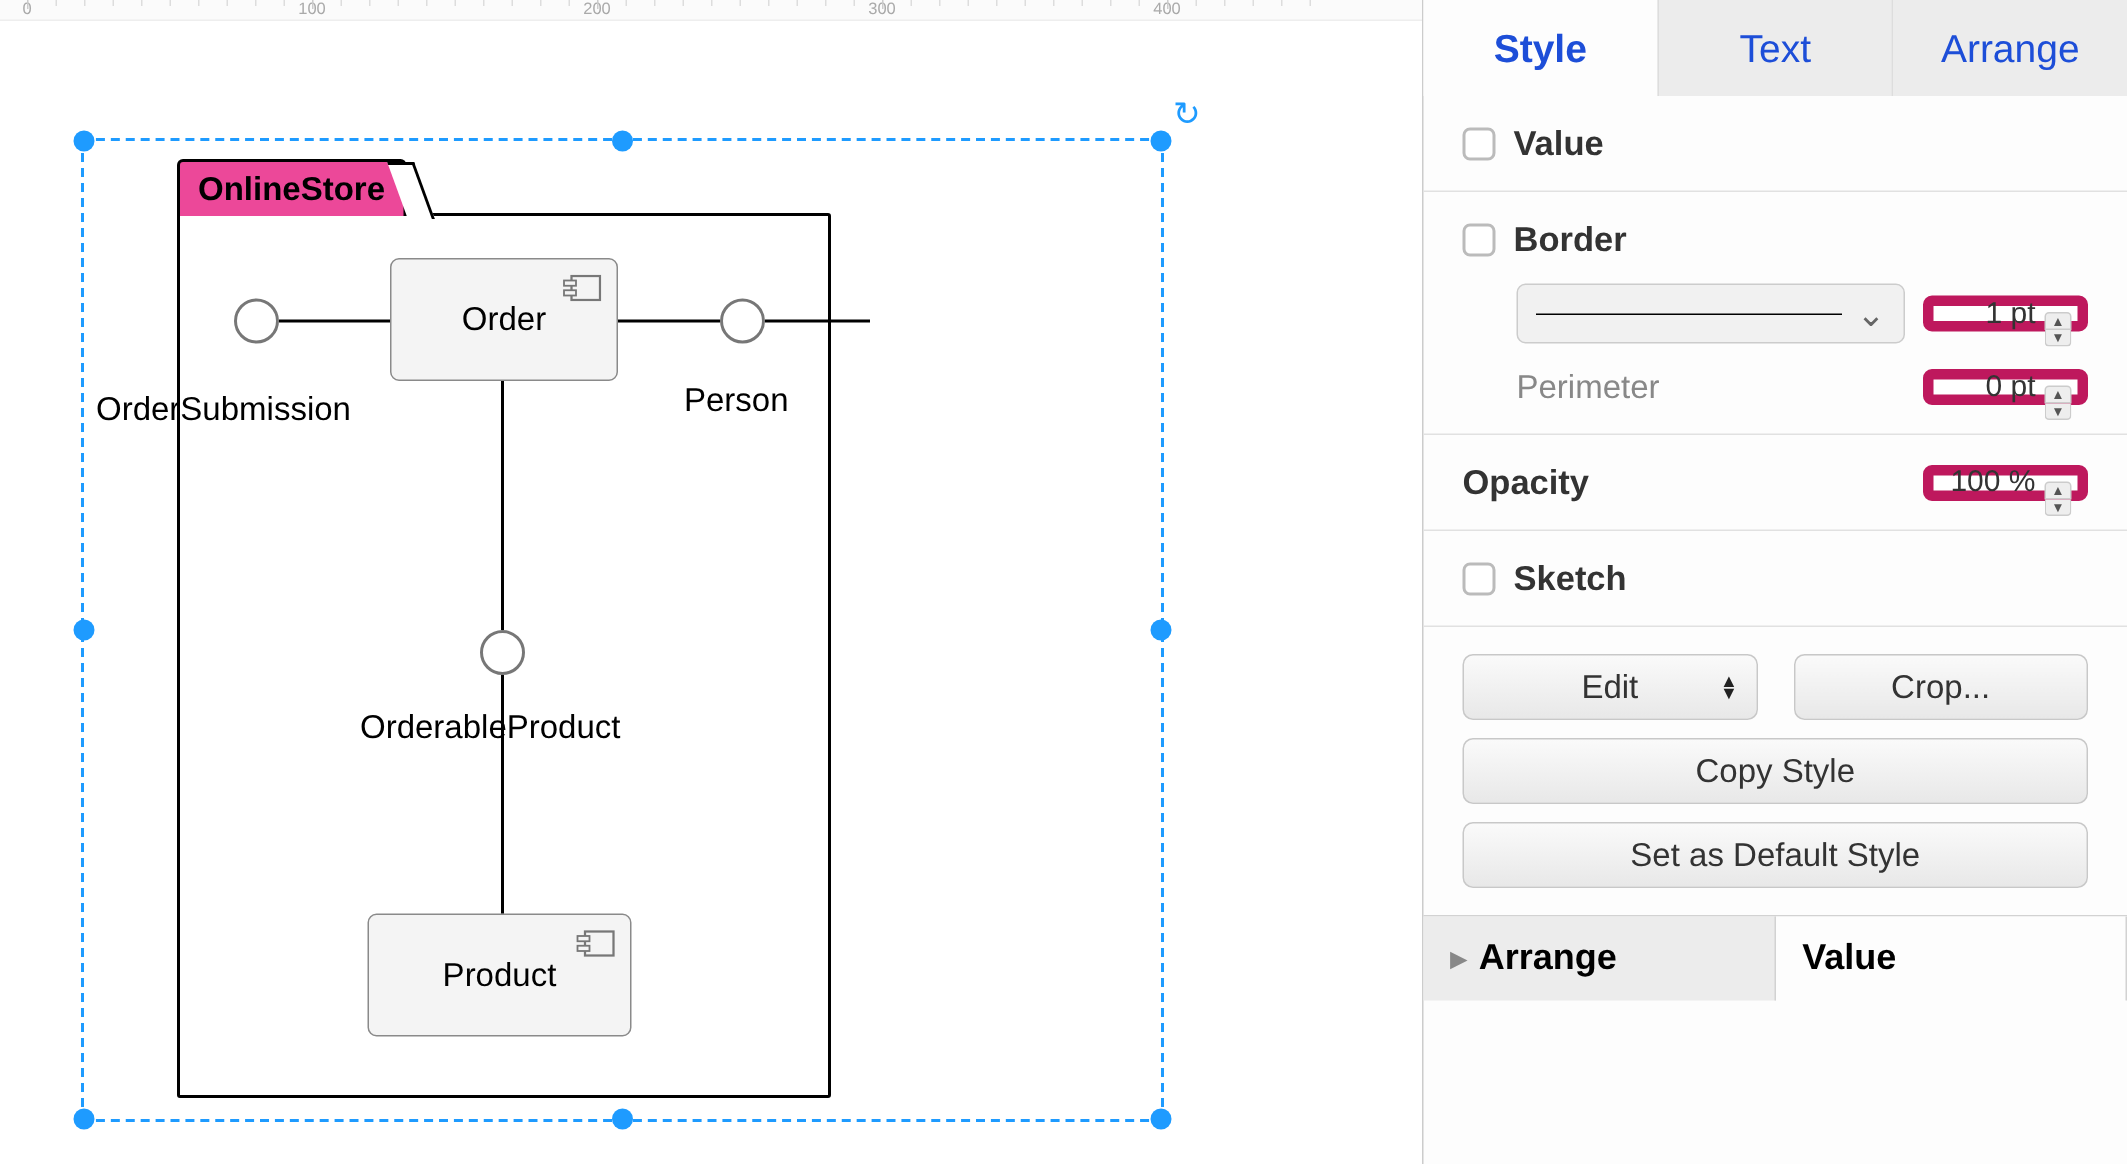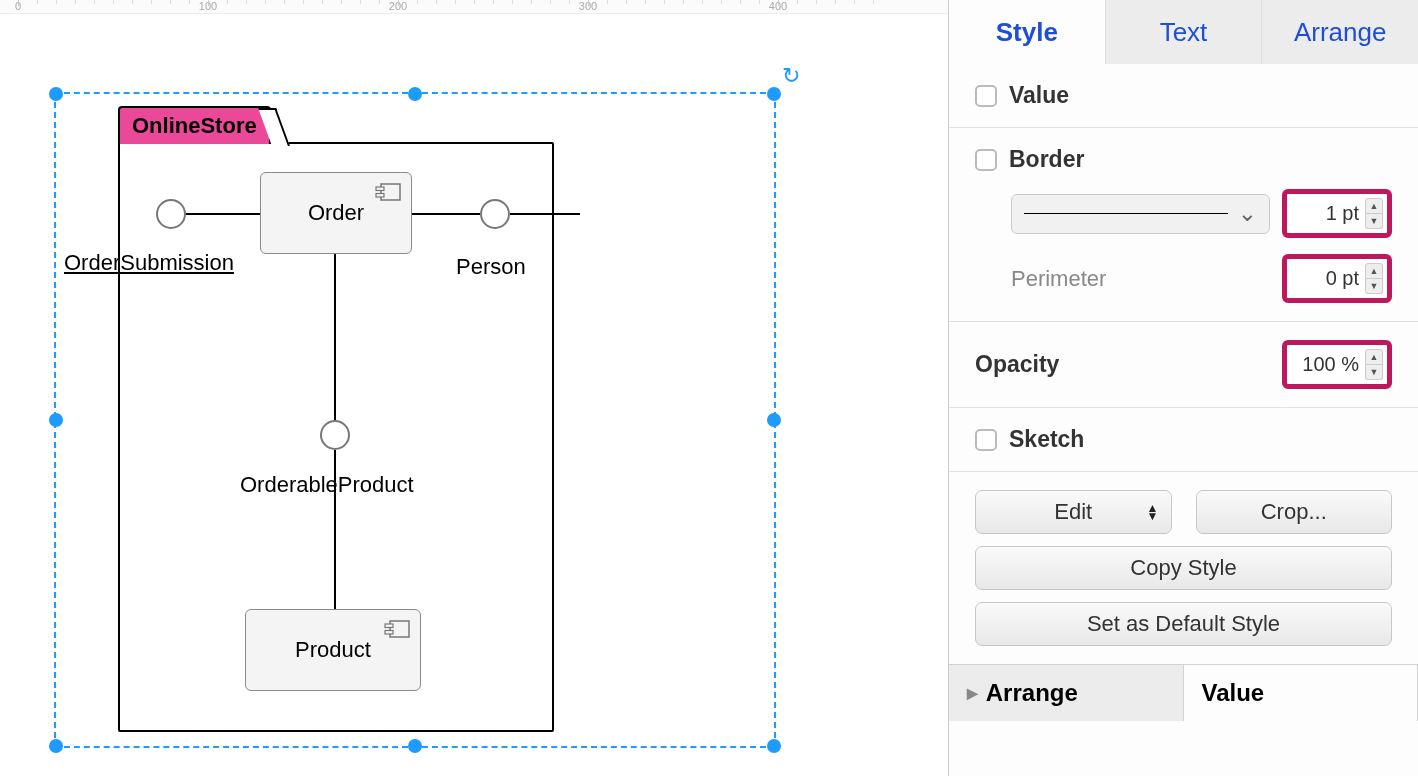--- a/index.html
+++ b/index.html
@@ -36,21 +36,21 @@
   .tab-btn + .tab-btn { border-left:1px solid #ddd; }
   .section { padding: 18px 26px; border-bottom: 1px solid #e1e1e1; font-size: 23px; color:#333; }
   .row { display:flex; align-items:center; gap:12px; }
   .row + .row { margin-top: 16px; }
   .chk { width:22px; height:22px; border:2px solid #bbb; border-radius:5px; background:#fff; flex-shrink:0; }
   .secname { font-weight:600; }
   .indent { padding-left: 36px; }
   .linestyle { flex:1; height:40px; background:#f1f1f1; border:1px solid #ccc; border-radius:6px; display:flex; align-items:center; padding:0 12px; position:relative; }
   .linestyle .linesample { flex:1; height:0; border-top:1px solid #000; }
   .linestyle .chev { margin-left:10px; color:#666; }
-  .numbox { width:110px; height:49px; border:5px solid #be185d; border-radius:6px; background:#fff; display:flex; align-items:center; justify-content:flex-end; padding:0 28px 0 8px; position:relative; font-size:20px; }
+  .numbox { width:110px; height:24px; border:7px solid #be185d; border-radius:6px; background:#fff; display:flex; align-items:center; justify-content:flex-end; padding:0 28px 0 8px; position:relative; font-size:20px; }
   .spin { position:absolute; right:4px; top:4px; bottom:4px; width:18px; display:flex; flex-direction:column; }
   .spin .s { flex:1; display:flex; align-items:center; justify-content:center; font-size:9px; color:#555; background:#eee; border:1px solid #ccc; cursor:pointer; }
   .spin .s:first-child{ border-radius:3px 3px 0 0;} .spin .s:last-child{ border-radius:0 0 3px 3px; border-top:none;}
   .mutedlbl { color:#888; font-size:22px; }
   .btnrow { display:flex; gap:24px; }
   .bigbtn { flex:1; height:44px; background: linear-gradient(#fafafa,#e8e8e8); border:1px solid #c8c8c8; border-radius:7px; font-size:22px; display:flex; align-items:center; justify-content:center; cursor:pointer; position:relative; }
   .bigbtn.sel .dd { position:absolute; right:12px; font-size:12px; line-height:8px; color:#222; }
   .proptable { display:flex; border-top:1px solid #d2d2d2; }
   .proptable .cell { flex:1; padding:14px 18px; font-size:24px; font-weight:700; background:#ececec; border-right:1px solid #d2d2d2; display:flex; align-items:center; gap:8px;}
   .proptable .cell:last-child { background:#fdfdfd; }
@@ -157,21 +157,21 @@
       <div class="wire" style="left:186px; top:199px; width:74px; height:2px;"></div>
       <div class="wire" style="left:412px; top:199px; width:68px; height:2px;"></div>
       <div class="wire" style="left:510px; top:199px; width:70px; height:2px;"></div>
       <div class="wire" style="left:334px; top:240px; width:2px; height:166px;"></div>
       <div class="wire" style="left:334px; top:436px; width:2px; height:159px;"></div>
 
       <div class="port" style="left:156px; top:185px;"></div>
       <div class="port" style="left:480px; top:185px;"></div>
       <div class="port" style="left:320px; top:406px;"></div>
 
-      <div class="lbl" style="left:64px; top:236px;text-decoration:underline;">OrderSubmission</div>
+      <div class="lbl" style="left:64px; top:246px;">OrderSubmission</div>
       <div class="lbl" style="left:456px; top:240px;">Person</div>
       <div class="lbl" style="left:240px; top:458px;">OrderableProduct</div>
     </div>
   </div>
 
   <div class="sidebar">
     <div class="tabs">
       <button class="tab-btn active">Style</button>
       <button class="tab-btn">Text</button>
       <button class="tab-btn">Arrange</button>

